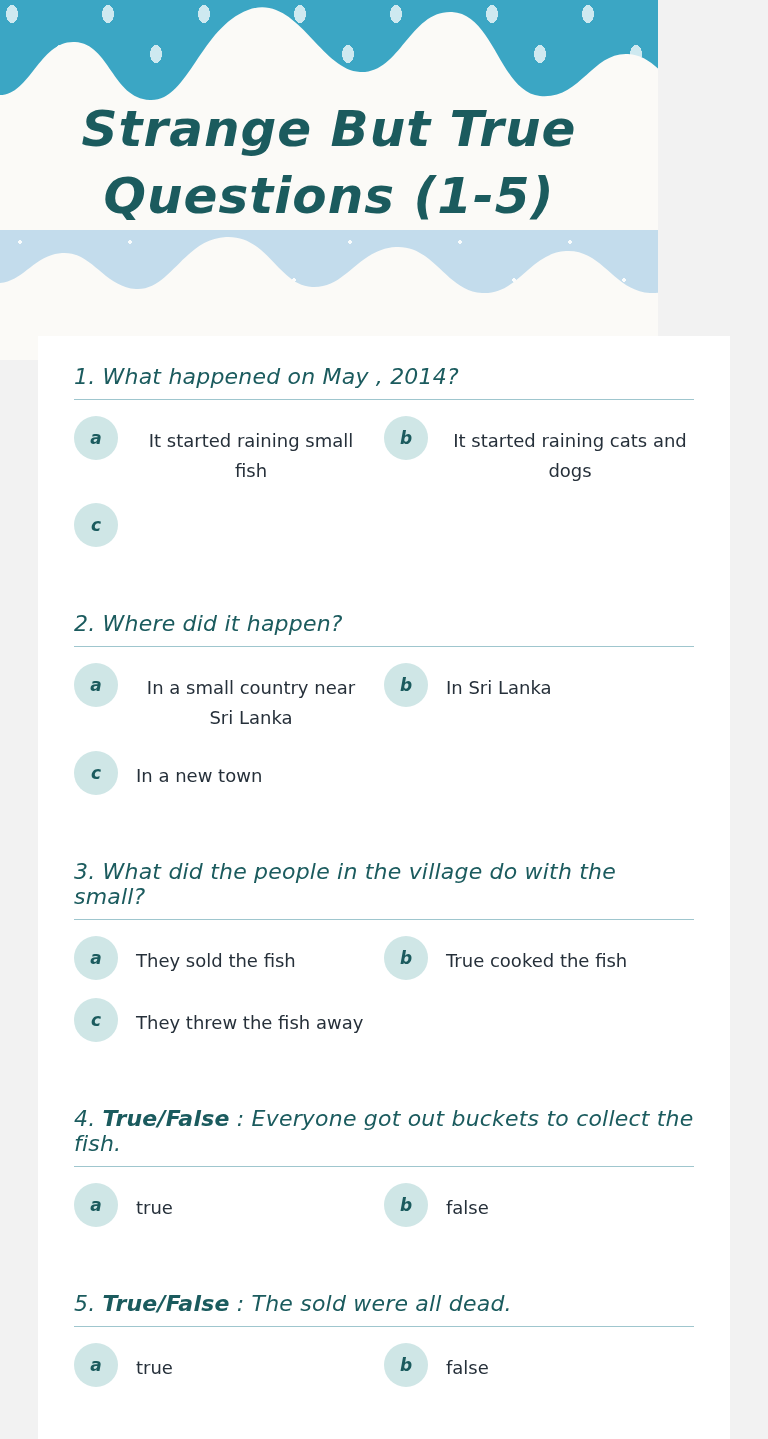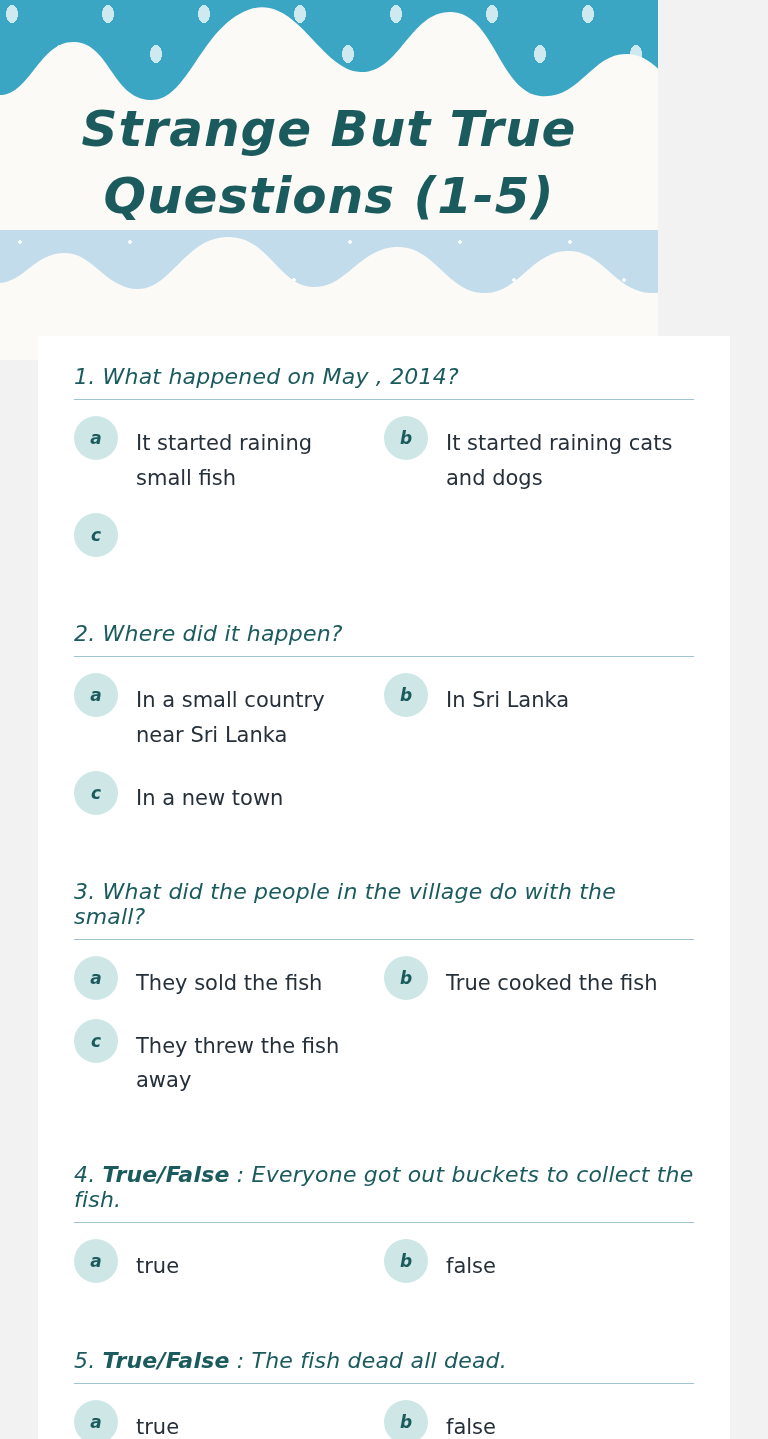--- a/index.html
+++ b/index.html
@@ -129,25 +129,26 @@
     color: #1b5b5e;
     font-style: italic;
     font-weight: bold;
     font-size: 17px;
     display: flex;
     align-items: center;
     justify-content: center;
     margin-right: 18px;
   }
   .opt-text {
-    font-size: 21px;
+    font-size: 18px;
     color: #26303a;
     line-height: 1.65;
     padding-top: 10px;
     max-width: 230px;
+    text-align: center;
   }
   .opt-wide .opt-text { max-width: 250px; }
 </style>
 </head>
 <body>
 
 <div class="page">
 
   <div class="header">
     <div class="teal-dots"></div>
@@ -247,21 +248,21 @@
           <div class="bubble">b</div>
           <div class="opt-text">false</div>
         </div>
       </div>
     </div>
 
     <div class="q-block">
       <div class="q-title">
         <span>5.</span>
         <span class="tf">True/False</span>
-        <span>: The fish dead all dead.</span>
+        <span>: The sold were all dead.</span>
       </div>
       <div class="options">
         <div class="option">
           <div class="bubble">a</div>
           <div class="opt-text">true</div>
         </div>
         <div class="option">
           <div class="bubble">b</div>
           <div class="opt-text">false</div>
         </div>

